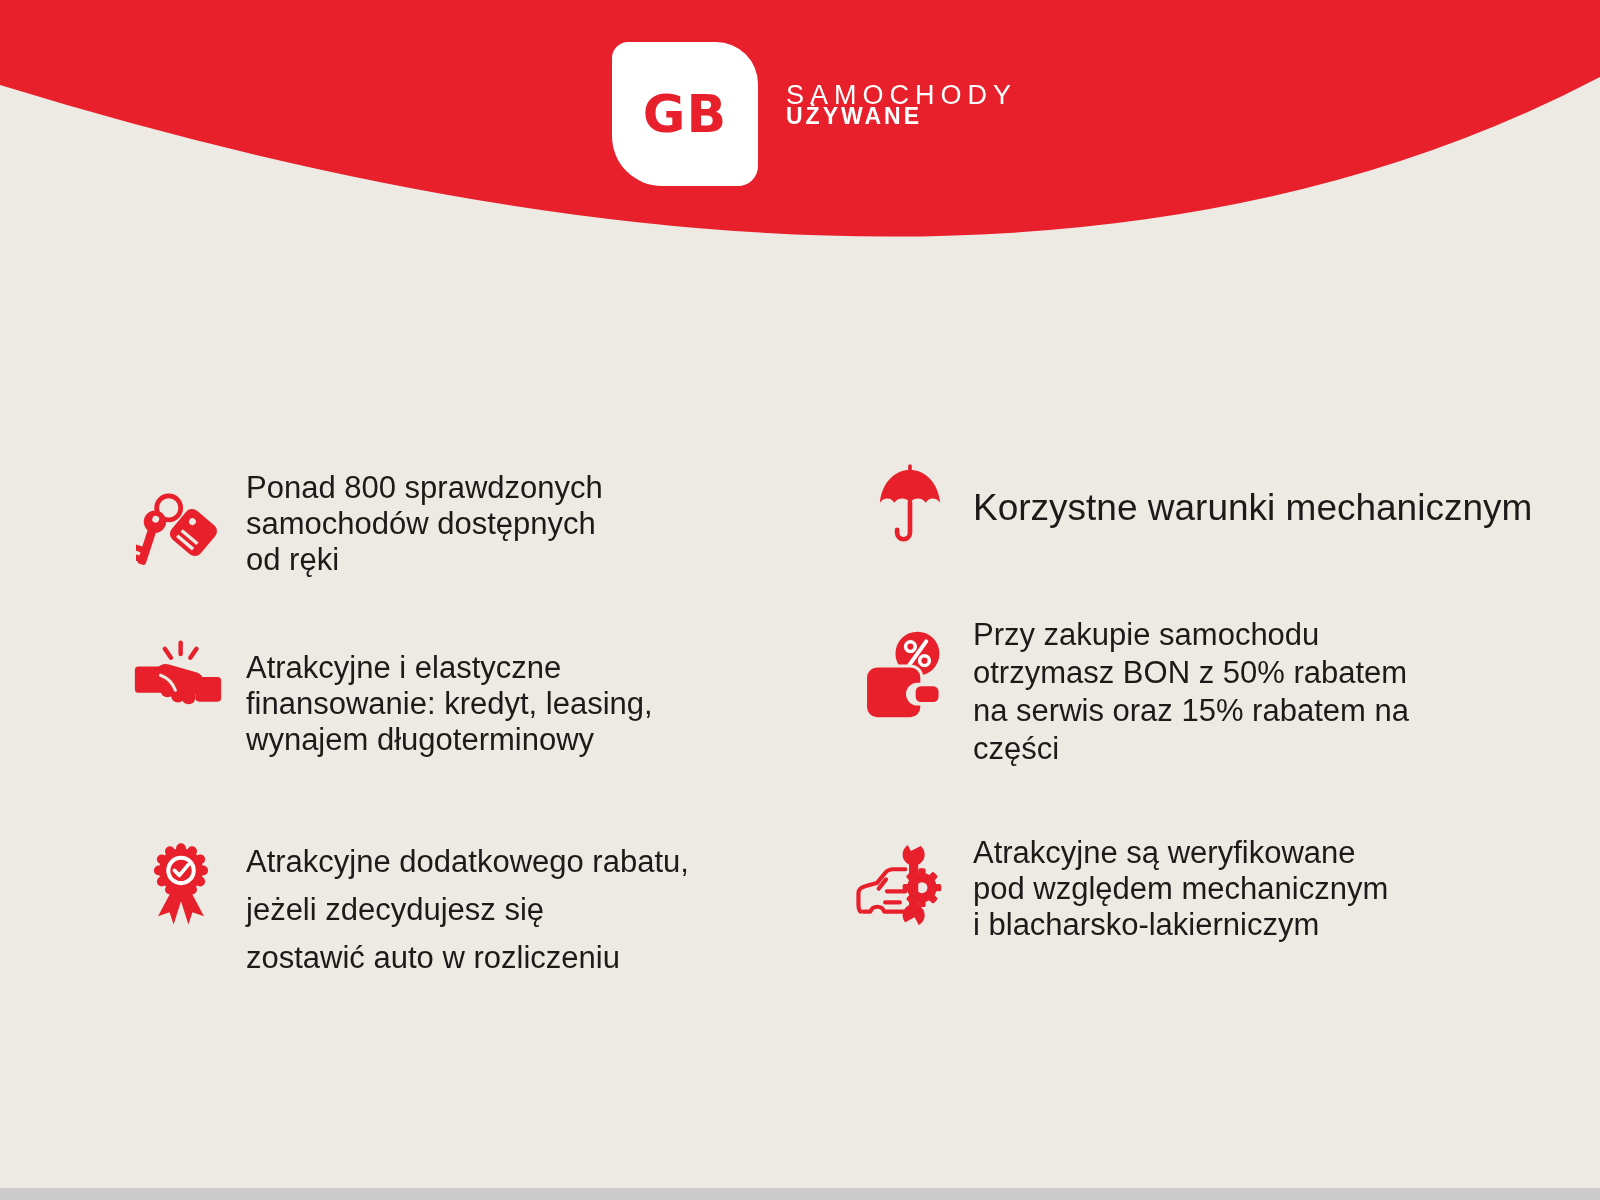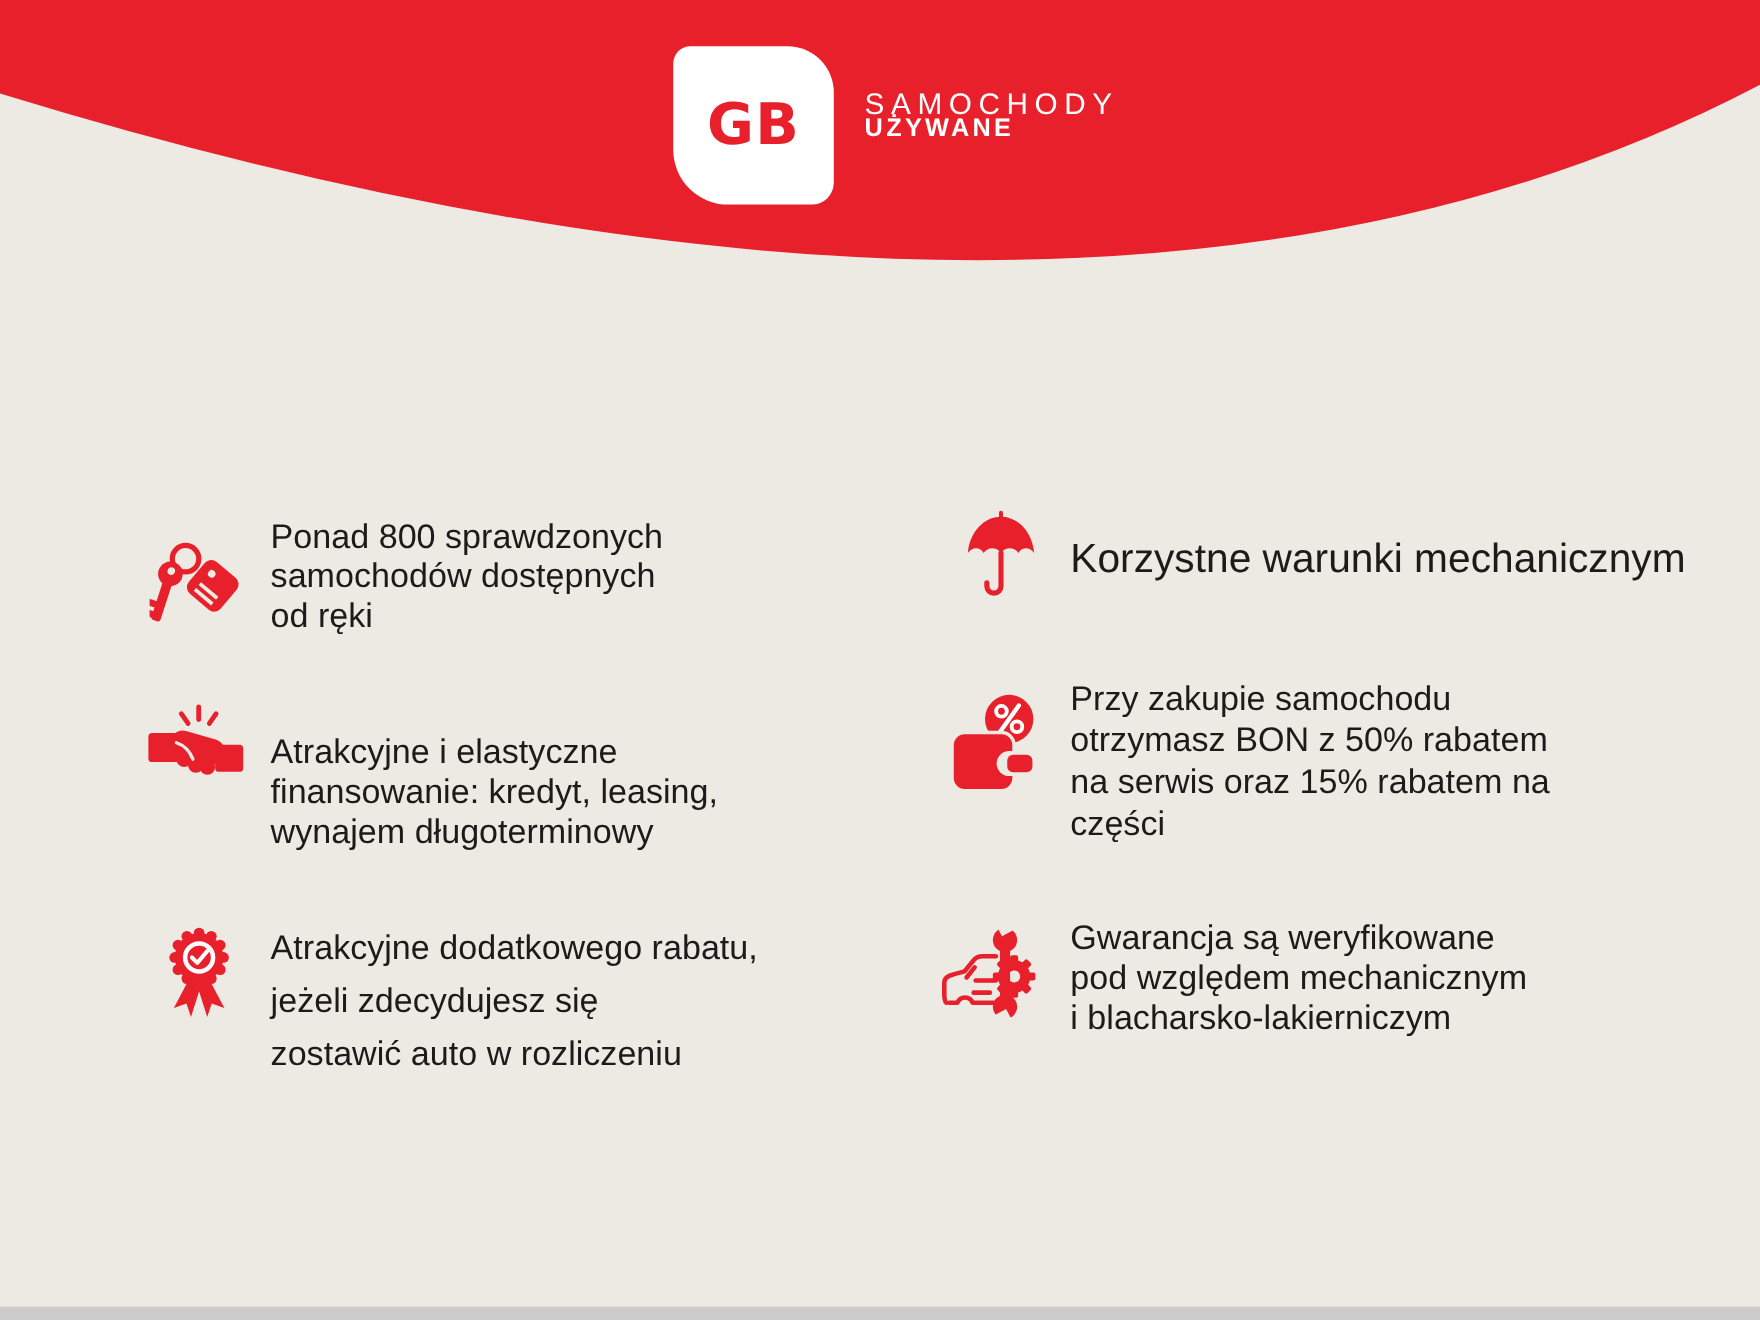--- a/index.html
+++ b/index.html
@@ -29,21 +29,21 @@
   .ftext .fline{white-space:nowrap;}
   .ftext span{font-weight:400;text-align:right;}
   .ftext span.b{font-weight:400;}
   .lh48{line-height:48px;}
   .lh38{line-height:38px;}
   .big37{font-size:37px;line-height:42px;}
   
   #icon-keys{left:136px;top:486px;width:86px;height:92px;}
   #text-keys{left:246px;top:470px;}
   #icon-handshake{left:134px;top:636px;width:88px;height:82px;}
-  #text-handshake{left:246px;top:666px;}
+  #text-handshake{left:246px;top:650px;}
   #icon-badge{left:140px;top:836px;width:82px;height:100px;}
   #text-badge{left:246px;top:838px;}
   #icon-umbrella{left:874px;top:464px;width:72px;height:86px;}
   #text-umbrella{left:973px;top:487px;}
   #icon-wallet{left:862px;top:628px;width:88px;height:112px;}
   #text-wallet{left:973px;top:616px;}
   #icon-car{left:852px;top:838px;width:92px;height:92px;}
   #text-car{left:973px;top:835px;}
 </style>
 </head>
@@ -193,19 +193,19 @@
         <circle cx="0" cy="0" r="16"></circle>
         <circle cx="0" cy="0" r="6" fill="var(--bg)"></circle>
       </g>
       <circle cx="67" cy="18" r="12" fill="var(--red)"></circle>
       <rect x="61" y="-2" width="12" height="14" fill="var(--bg)" transform="rotate(-28 67 7)"></rect>
       <circle cx="67" cy="84" r="12" fill="var(--red)"></circle>
       <rect x="61" y="88" width="12" height="14" fill="var(--bg)" transform="rotate(-28 67 97)"></rect>
       <rect x="62" y="18" width="10" height="66" rx="5" fill="var(--red)"></rect>
     </svg>
     <div id="text-car" class="ftext">
-        <div class="fline"><span>Gwarancja są </span><span class="b">weryfikowane</span></div>
+        <div class="fline"><span>Atrakcyjne są </span><span class="b">weryfikowane</span></div>
         <div class="fline"><span class="b">pod względem mechanicznym</span></div>
         <div class="fline"><span class="b">i blacharsko-lakierniczym</span></div>
       </div>
   </div>
 
 </div>
 
 </body></html>

